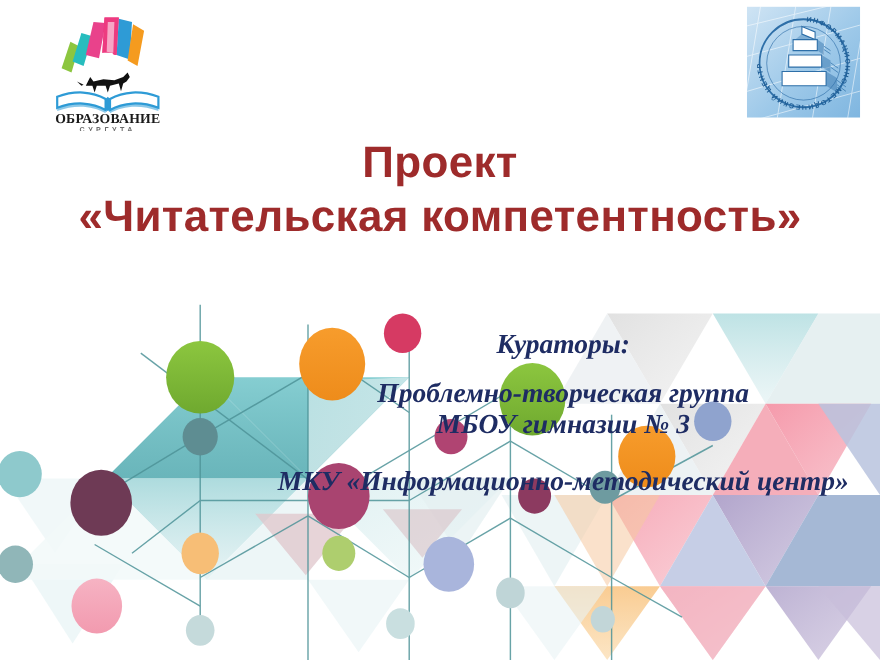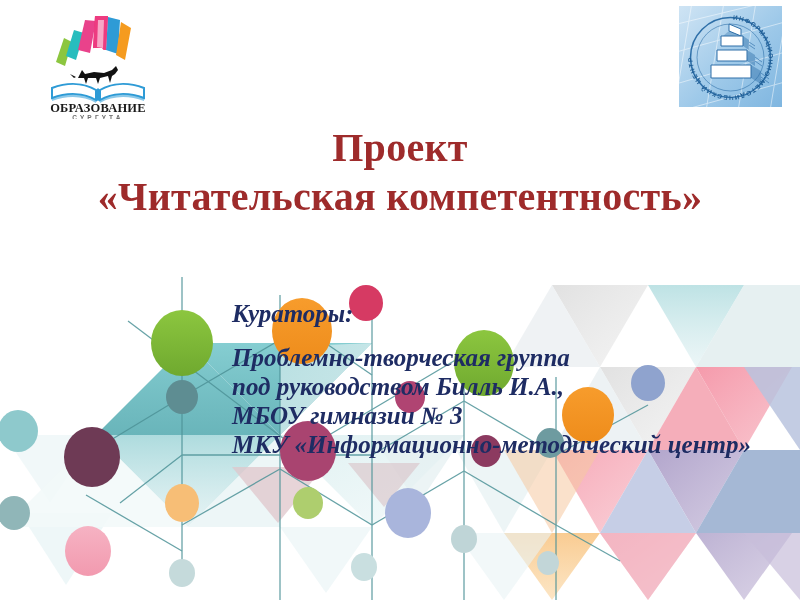--- a/index.html
+++ b/index.html
@@ -49,52 +49,52 @@
   #title-block {
     position: absolute;
     left: 0;
     top: 126px;
     width: 800px;
     text-align: center;
     z-index: 5;
   }
   .title-line {
     color: #9E2B2B;
-    font-family: Liberation Serif, serif;
+    font-family: Liberation Sans, sans-serif;
     font-weight: bold;
     line-height: 1.12;
     letter-spacing: 0.3px;
     white-space: nowrap;
   }
   #title-line-1 { font-size: 40px; }
   #title-line-2 { font-size: 40px; margin-top: 4px; }
 
   
   #credits {
     position: absolute;
     right: 8px;
     top: 300px;
     width: 560px;
-    text-align: left;
+    text-align: center;
     z-index: 6;
     color: #1E2C63;
     font-family: "Liberation Serif", "DejaVu Serif", serif;
     font-weight: bold;
     font-style: italic;
   }
   #curators-label {
     font-size: 25px;
     line-height: 1.1;
     margin-bottom: 15px;
   }
   .credit-group {
     font-size: 25px;
     line-height: 1.16;
   }
-  #credit-group-2 { }
+  #credit-group-2 { margin-top: 22px; }
   .credit-line { white-space: nowrap; }
 </style>
 </head>
 <body>
 
 <div id="slide">
 
   <svg id="bg-graphic" viewBox="0 0 800 345" preserveAspectRatio="none" xmlns="http://www.w3.org/2000/svg">
     <defs>
       <linearGradient id="gTealA" x1="0" y1="0" x2="0" y2="1">
@@ -317,21 +317,20 @@
   <div id="title-block">
     <div class="title-line" id="title-line-1">Проект</div>
     <div class="title-line" id="title-line-2">«Читательская компетентность»</div>
   </div>
 
   <div id="credits">
     <div id="curators-label">Кураторы:</div>
 
     <div class="credit-group" id="credit-group-1">
       <div class="credit-line">Проблемно-творческая группа</div>
-      <div class="credit-line">под руководством Билль И.А.,</div>
       <div class="credit-line">МБОУ гимназии № 3</div>
     </div>
 
     <div class="credit-group" id="credit-group-2">
       <div class="credit-line">МКУ «Информационно-методический центр»</div>
     </div>
   </div>
 
 </div>
 

